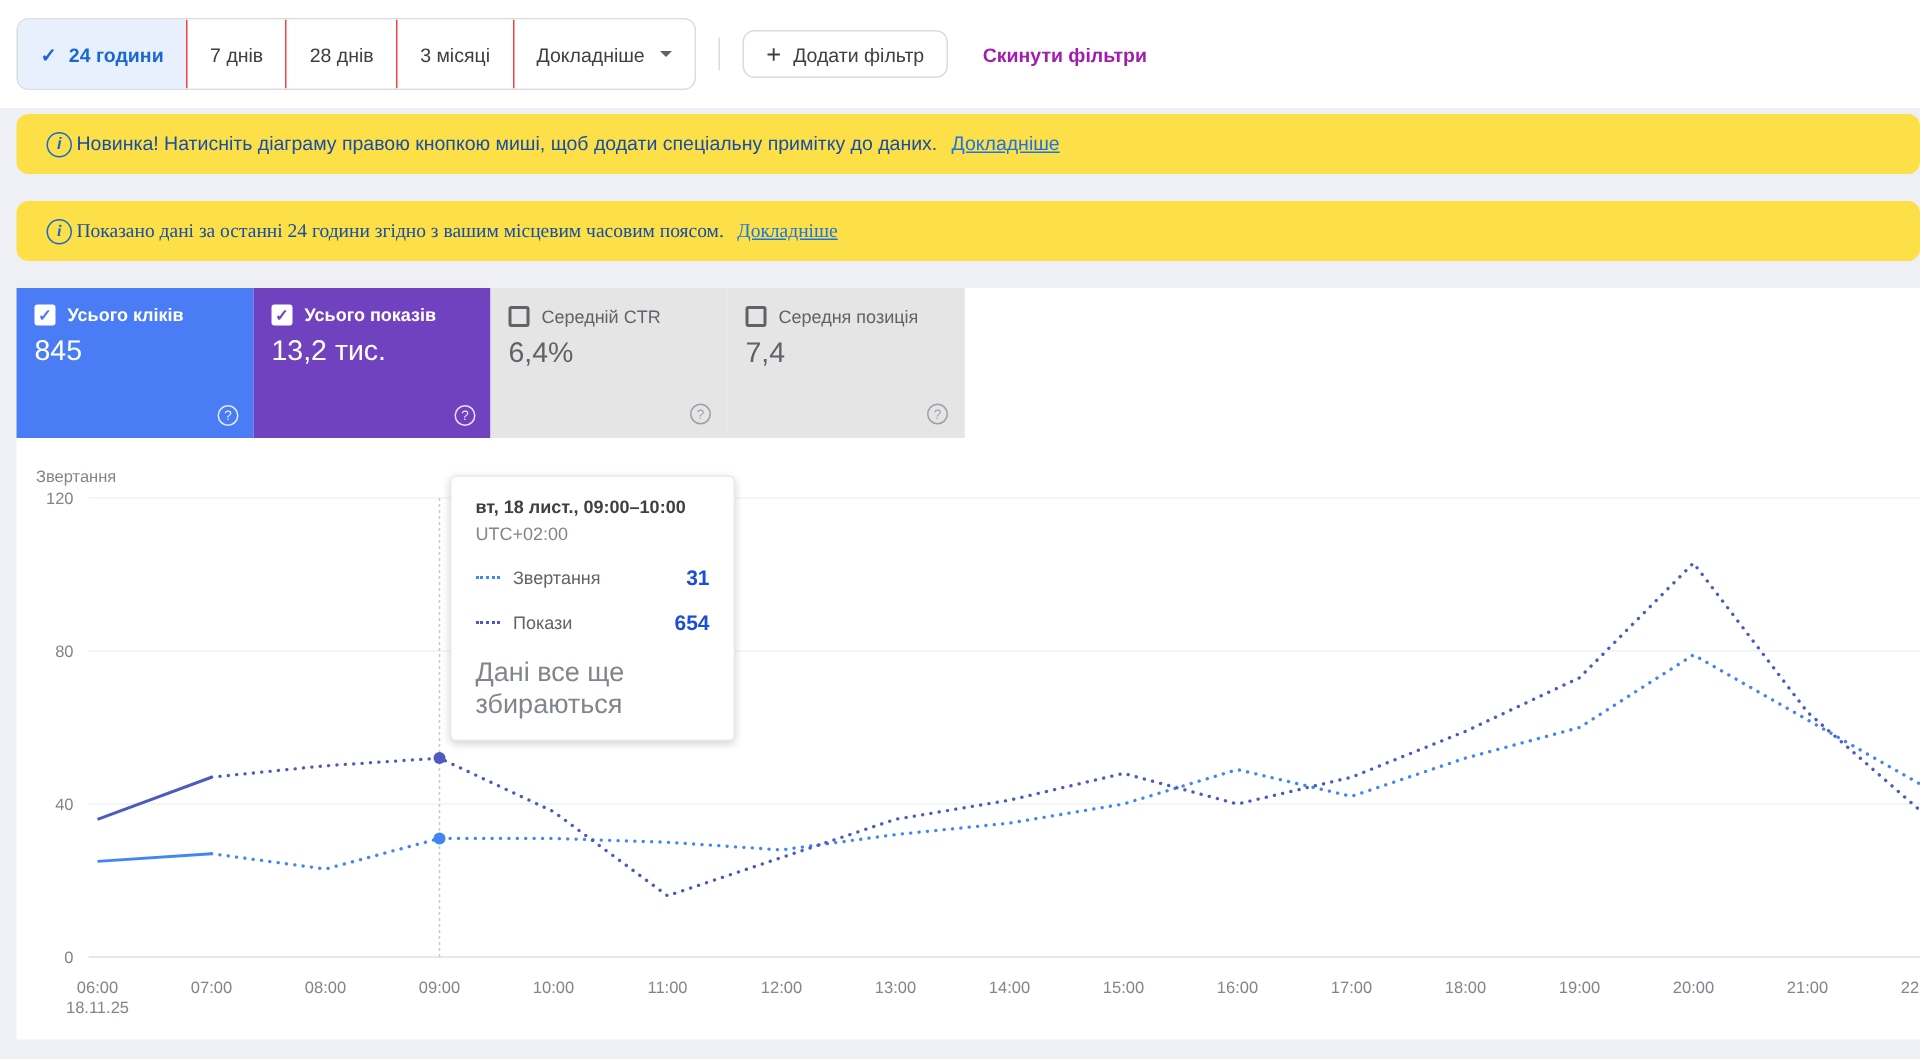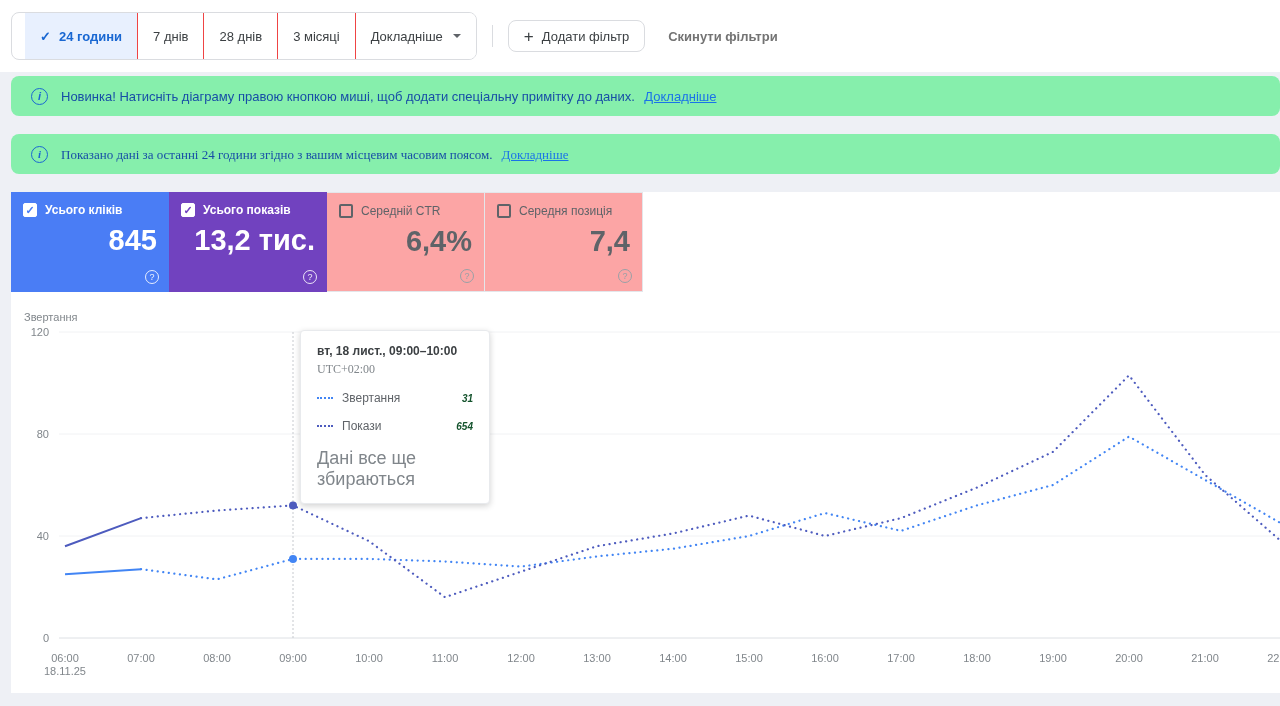--- a/index.html
+++ b/index.html
@@ -11,21 +11,21 @@
     color:#3c4043;
   }
 
   
   .topbar {
     height:72px; background:#ffffff;
     display:flex; align-items:center; padding-left:11px;
   }
   .chip-group {
     display:flex; height:48px; border:1px solid #dadce0; border-radius:8px;
-    overflow:hidden; background:#fff; flex:0 0 auto;padding-left:13px;
+    overflow:hidden; background:#fff; flex:0 0 auto;
   }
   .seg {
     display:flex; align-items:center; gap:8px; padding:0 15px; height:100%;
     font-size:13px; color:#3c4043; background:#fff; border:none;
     border-left:1px solid #ef4444; cursor:pointer; white-space:nowrap;
     font-family:inherit;
   }
   .seg:first-child { border-left:none; }
   .seg.selected { background:#e8f0fe; color:#1967d2; font-weight:700; }
   .check { font-size:13px; line-height:1; }
@@ -39,29 +39,29 @@
   .chip {
     display:flex; align-items:center; gap:8px; height:32px; padding:0 15px;
     border:1px solid #dadce0; border-radius:8px; background:#fff;
     font-size:13px; color:#3c4043; cursor:pointer; white-space:nowrap;
     font-family:inherit; flex:0 0 auto;
   }
   .chip + .chip { margin-left:9px; }
   .plus { font-size:17px; font-weight:400; color:#3c4043; line-height:1; }
   .plus::after { content:"+"; }
   .reset-link {
-    margin-left:17px; font-size:13px; font-weight:700; color:#737373;
+    margin-left:17px; font-size:13px; font-weight:700; color:#a21caf;
     background:none; border:none; cursor:pointer; font-family:inherit;
     white-space:nowrap;
   }
 
   
   .banner {
-    margin-left:11px; height:40px; background:#86efac; border-radius:8px;
-    display:flex; align-items:center; padding:0 20px; gap:13px;
+    margin-left:11px; height:40px; background:#fde047; border-radius:8px;
+    display:flex; align-items:center; padding:0 20px; gap:3px;
   }
   .banner-1 { margin-top:4px; }
   .banner-2 { margin-top:18px;font-family:Liberation Serif, serif; }
   .info-icon {
     width:17px; height:17px; border-radius:50%; border:1.6px solid #1967d2;
     color:#1967d2; display:flex; align-items:center; justify-content:center;
     font-size:11px; font-weight:700; font-style:italic; flex:0 0 auto;
   }
   .info-icon::after { content:"i"; }
   .banner-text { font-size:13px; color:#174ea6; }
@@ -70,61 +70,61 @@
     cursor:pointer;
   }
 
   
   .panel { margin:18px 0 0 11px; background:#ffffff; padding-bottom:10px; }
   .cards { display:flex; }
   .card {
     width:158px; height:100px; position:relative; padding:11px 12px;
     cursor:pointer;
   }
-  .card.plain { background:#fca5a5; border:1px solid #e4e6ea; border-left:none; }
+  .card.plain { background:#e5e5e5; border:1px solid #e4e6ea; border-left:none; }
   .card.colored { border:none; }
   .card-head { display:flex; align-items:center; gap:8px; }
   .cb {
     width:14px; height:14px; border-radius:2px; flex:0 0 auto;
     display:flex; align-items:center; justify-content:center;
     font-size:11px; font-weight:700;
   }
   .cb.checked { background:#fff; border:1px solid #fff; }
   .cb.unchecked { background:transparent; border:2px solid #5f6368; }
   .card-label { font-size:12px; white-space:nowrap; }
   .card.colored .card-label { color:#fff; font-weight:700; }
   .card.plain .card-label { color:#5f6368; }
-  .card-value { margin-top:7px; font-size:29px; font-weight:700;text-align:right; }
+  .card-value { margin-top:7px; font-size:19px; font-weight:400; }
   .card.colored .card-value { color:#fff; }
   .card.plain .card-value { color:#5f6368; }
   .help {
     position:absolute; right:10px; bottom:8px; width:14px; height:14px;
     border-radius:50%; display:flex; align-items:center; justify-content:center;
     font-size:9px; cursor:pointer;
   }
   .help::after { content:"?"; }
   .card.colored .help { border:1.4px solid rgba(255,255,255,.85); color:rgba(255,255,255,.9); }
   .card.plain .help { border:1.4px solid #9aa0a6; color:#9aa0a6; }
 
   
   .chart-section { position:relative; padding-top:15px; }
   #chart-svg { display:block; }
   .tk { font-size:11px; fill:#80868b; font-family:"Liberation Sans", sans-serif; }
 
   .chart-tooltip {
-    position:absolute; left:289px; top:38px; width:190px;
+    position:absolute; left:289px; top:25px; width:190px;
     background:#fff; border:1px solid #e8eaed; border-radius:4px;
     box-shadow:0 2px 6px rgba(0,0,0,.18); padding:13px 16px; z-index:5;
   }
   .tt-title { font-size:12px; font-weight:700; color:#3c4043; }
-  .tt-sub { font-size:12px; color:#80868b; margin-top:4px;font-family:Liberation Serif, serif; }
+  .tt-sub { font-size:12px; color:#80868b; margin-top:4px; }
   .tt-row { display:flex; align-items:center; gap:9px; margin-top:14px; }
   .tt-marker { width:16px; border-top:2px dotted #4285f4; display:inline-block; flex:0 0 auto; }
   .tt-label { font-size:12px; color:#5f6368; }
-  .tt-value { margin-left:auto; font-size:10px; font-weight:700; color:#14532d;font-style:italic; }
+  .tt-value { margin-left:auto; font-size:14px; font-weight:700; color:#1d4ed8; }
   .tt-note { font-size:18px; color:#80868b; margin-top:15px; }
 </style>
 </head>
 <body>
 
 <div class="topbar">
 
   <div class="chip-group">
     <button class="seg selected">
       <span class="check"></span>

